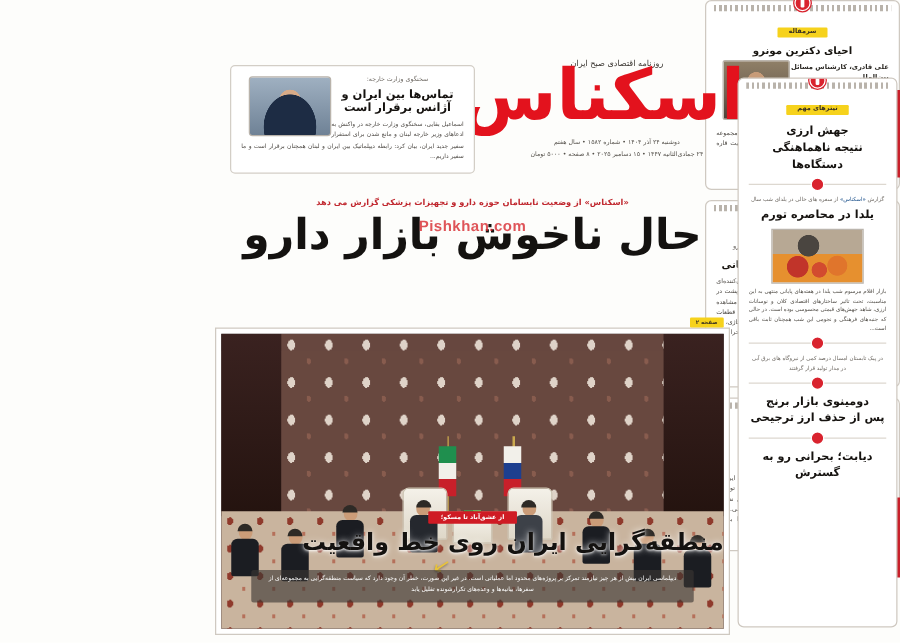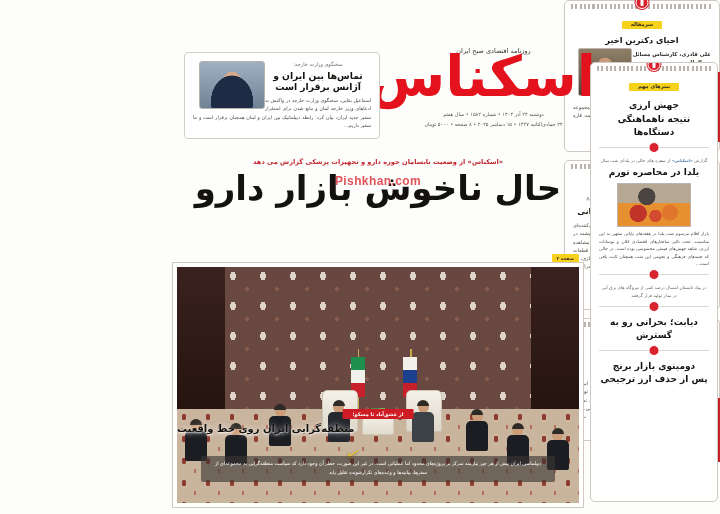--- a/index.html
+++ b/index.html
@@ -176,21 +176,21 @@
     background:radial-gradient(circle at 30% 50%,#4c8c4a 0 40%,transparent 41%),
                radial-gradient(circle at 70% 50%,#6fae58 0 40%,transparent 41%);
   }
   .photo-cap-badge{
     position:absolute;left:50%;transform:translateX(-50%);top:60%;
     background:#cf1b24;color:#fff;font-size:5px;font-weight:bold;
     padding:2px 10px;border-radius:1px;white-space:nowrap;
   }
   .photo-cap-title{
     position:absolute;left:0;right:0;top:66%;
-    text-align:left;font-size:10px;font-weight:bold;color:#141210;
+    text-align:right;font-size:19px;font-weight:bold;color:#141210;
     text-shadow:0 1px 2px rgba(255,255,255,.85),0 0 6px rgba(255,255,255,.8);
   }
   .photo-cap-body{
     position:absolute;left:6%;right:6%;bottom:9%;
     background:rgba(58,54,50,.62);color:#fff;
     font-size:4.8px;line-height:1.85;text-align:center;
     padding:4px 6px;border-radius:2px;
   }
   .arrow-mark{
     position:absolute;left:42%;bottom:17%;
@@ -239,21 +239,21 @@
 <div class="page">
 
   <div id="left-col">
 
     <div class="sb-card" style="height:152px;">
       <div class="topdots"></div>
       <div class="pin"></div>
       <div class="sb-badge-wrap">
         <span class="badge">سرمقاله</span>
       </div>
-      <div class="sb-title">احیای دکترین اخیر</div>
+      <div class="sb-title">احیای دکترین مونرو</div>
       <div style="overflow:hidden;">
         <div class="sb-photo"></div>
         <div class="sb-author">علی قادری، کارشناس مسائل بین‌الملل</div>
         <div class="body-txt" style="margin-top:3px;">سند راهبرد امنیت ملی ۲۰۲۵ که توسط دولت دونالد ترامپ منتشر شد، نشان‌دهنده چرخشی بازدارایی در سیاست خارجی آمریکاست. این سند با فاصله گرفتن از تمرکز بر رقابت قدرت‌های بزرگ، بر مجموعه دولت‌های پیرامونی تاکید دارد و اولویت اصلی خود را امنیت قاره آمریکا قرار می‌دهد.</div>
       </div>
       <div class="more" style="margin-top:3px;">• صفحه ۲ را بخوانید</div>
     </div>
 
     <div class="sb-card" style="height:150px;">
       <div class="topdots"></div>
@@ -407,24 +407,24 @@
         <div class="rc-body">بازار اقلام مرسوم شب یلدا در هفته‌های پایانی منتهی به این مناسبت، تحت تاثیر ساختارهای اقتصادی کلان و نوسانات ارزی، شاهد جهش‌های قیمتی محسوسی بوده است. در حالی که جنبه‌های فرهنگی و نجومی این شب همچنان ثابت باقی است...</div>
       </div>
 
       <div class="rc-item">
         <div class="rc-dot"></div>
         <div class="rc-kicker">در پیک تابستان امسال درصد کمی از نیروگاه های برق آبی در مدار تولید قرار گرفتند</div>
       </div>
 
       <div class="rc-item">
         <div class="rc-dot"></div>
-        <div class="rc-title">دیابت؛ بحرانی رو به گسترش</div>
+        <div class="rc-title">دومینوی بازار برنج</div>
+        <div class="rc-title">پس از حذف ارز ترجیحی</div>
       </div>
 
       <div class="rc-item">
         <div class="rc-dot"></div>
-        <div class="rc-title">دومینوی بازار برنج</div>
-        <div class="rc-title">پس از حذف ارز ترجیحی</div>
+        <div class="rc-title">دیابت؛ بحرانی رو به گسترش</div>
       </div>
     </div>
   </div>
 
 </div>
 
 </body></html>

